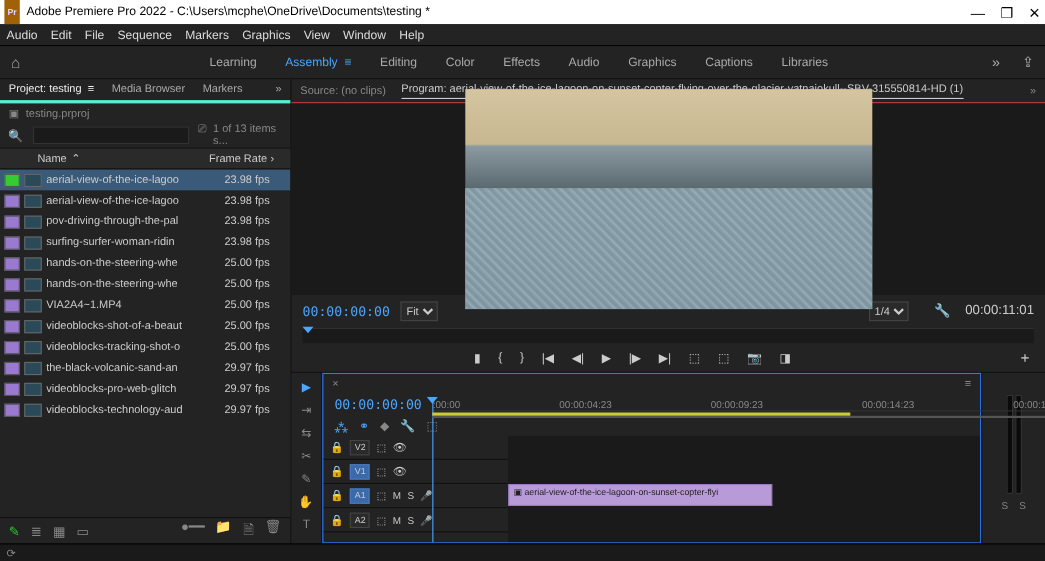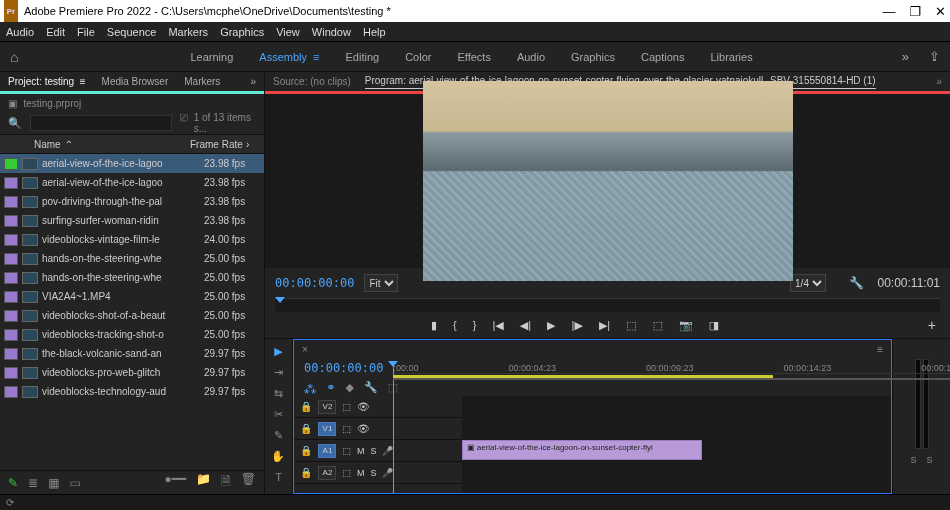--- a/index.html
+++ b/index.html
@@ -33,21 +33,21 @@
 .bin-row.sel{background:#3a5a7a}
 .bin-row .sw{width:14px;height:12px;margin-left:4px;border:1px solid #555}
 .bin-row .icon{width:16px;height:12px;margin:0 4px;background:#2a4a5a;border:1px solid #666;display:inline-block}
 .bin-row .name{flex:1;white-space:nowrap;overflow:hidden;text-overflow:ellipsis}
 .bin-row .rate{width:60px;color:#ccc}
 .left-footer{height:24px;border-top:1px solid #111;display:flex;align-items:center;padding:0 8px;gap:10px;color:#888;font-size:12px}
 .left-footer .green{color:#3c3}
 .left-footer .right{margin-left:auto;display:flex;gap:10px}
 .right-area{flex:1;display:flex;flex-direction:column;min-width:0}
 .top-right{flex:1;display:flex;flex-direction:column;border-bottom:1px solid #111;min-height:0}
-.monitor-tabs{height:22px;display:flex;align-items:center;padding:0 8px;gap:14px;font-size:10px;color:#888;border-bottom:3px solid #ef4444}
+.monitor-tabs{height:22px;display:flex;align-items:center;padding:0 8px;gap:14px;font-size:10px;color:#888;border-bottom:1px solid #ef4444}
 .monitor-tabs .program{color:#ccc;border-bottom:1px solid #ccc;padding-bottom:2px;white-space:nowrap;overflow:hidden;text-overflow:ellipsis;max-width:560px}
 .viewer{flex:1;display:flex;align-items:center;justify-content:center;background:#1a1a1a;min-height:0}
 .preview{width:370px;height:200px;background:linear-gradient(to bottom,#d4c4a0 0%,#c8b890 25%,#8a9aa0 26%,#5a6a70 45%,#b0c8d0 46%,#90a8b5 100%);position:relative;overflow:hidden}
 .preview::after{content:"";position:absolute;bottom:0;left:0;right:0;height:55%;background:repeating-linear-gradient(45deg,#9ab0ba 0px,#7a909a 3px,#8aa0aa 6px),linear-gradient(to bottom,#9ab0ba,#6a808a);opacity:0.9}
 .transport{height:30px;display:flex;align-items:center;padding:0 10px;gap:10px;font-size:10px}
 .transport .tc{color:#4aa6ff;font-family:monospace;font-size:12px}
 .transport select{background:#2a2a2a;border:1px solid #444;color:#ccc;font-size:10px;height:18px}
 .transport .tc2{margin-left:auto;color:#ccc;font-family:monospace;font-size:12px}
 .transport .wrench{margin:0 6px;color:#888}
 .ruler{height:14px;background:#1a1a1a;border-top:1px solid #333;position:relative;margin:0 10px}
@@ -179,26 +179,20 @@
         </div>
         <div class="bin-row">
           <span class="sw" style="background:#9a7ad0"></span>
           <span class="icon"></span>
           <span class="name">surfing-surfer-woman-ridin</span>
           <span class="rate">23.98 fps</span>
         </div>
         <div class="bin-row">
           <span class="sw" style="background:#9a7ad0"></span>
           <span class="icon"></span>
-          <span class="name">videoblocks-vintage-film-le</span>
-          <span class="rate">24.00 fps</span>
-        </div>
-        <div class="bin-row">
-          <span class="sw" style="background:#9a7ad0"></span>
-          <span class="icon"></span>
           <span class="name">hands-on-the-steering-whe</span>
           <span class="rate">25.00 fps</span>
         </div>
         <div class="bin-row">
           <span class="sw" style="background:#9a7ad0"></span>
           <span class="icon"></span>
           <span class="name">hands-on-the-steering-whe</span>
           <span class="rate">25.00 fps</span>
         </div>
         <div class="bin-row">

